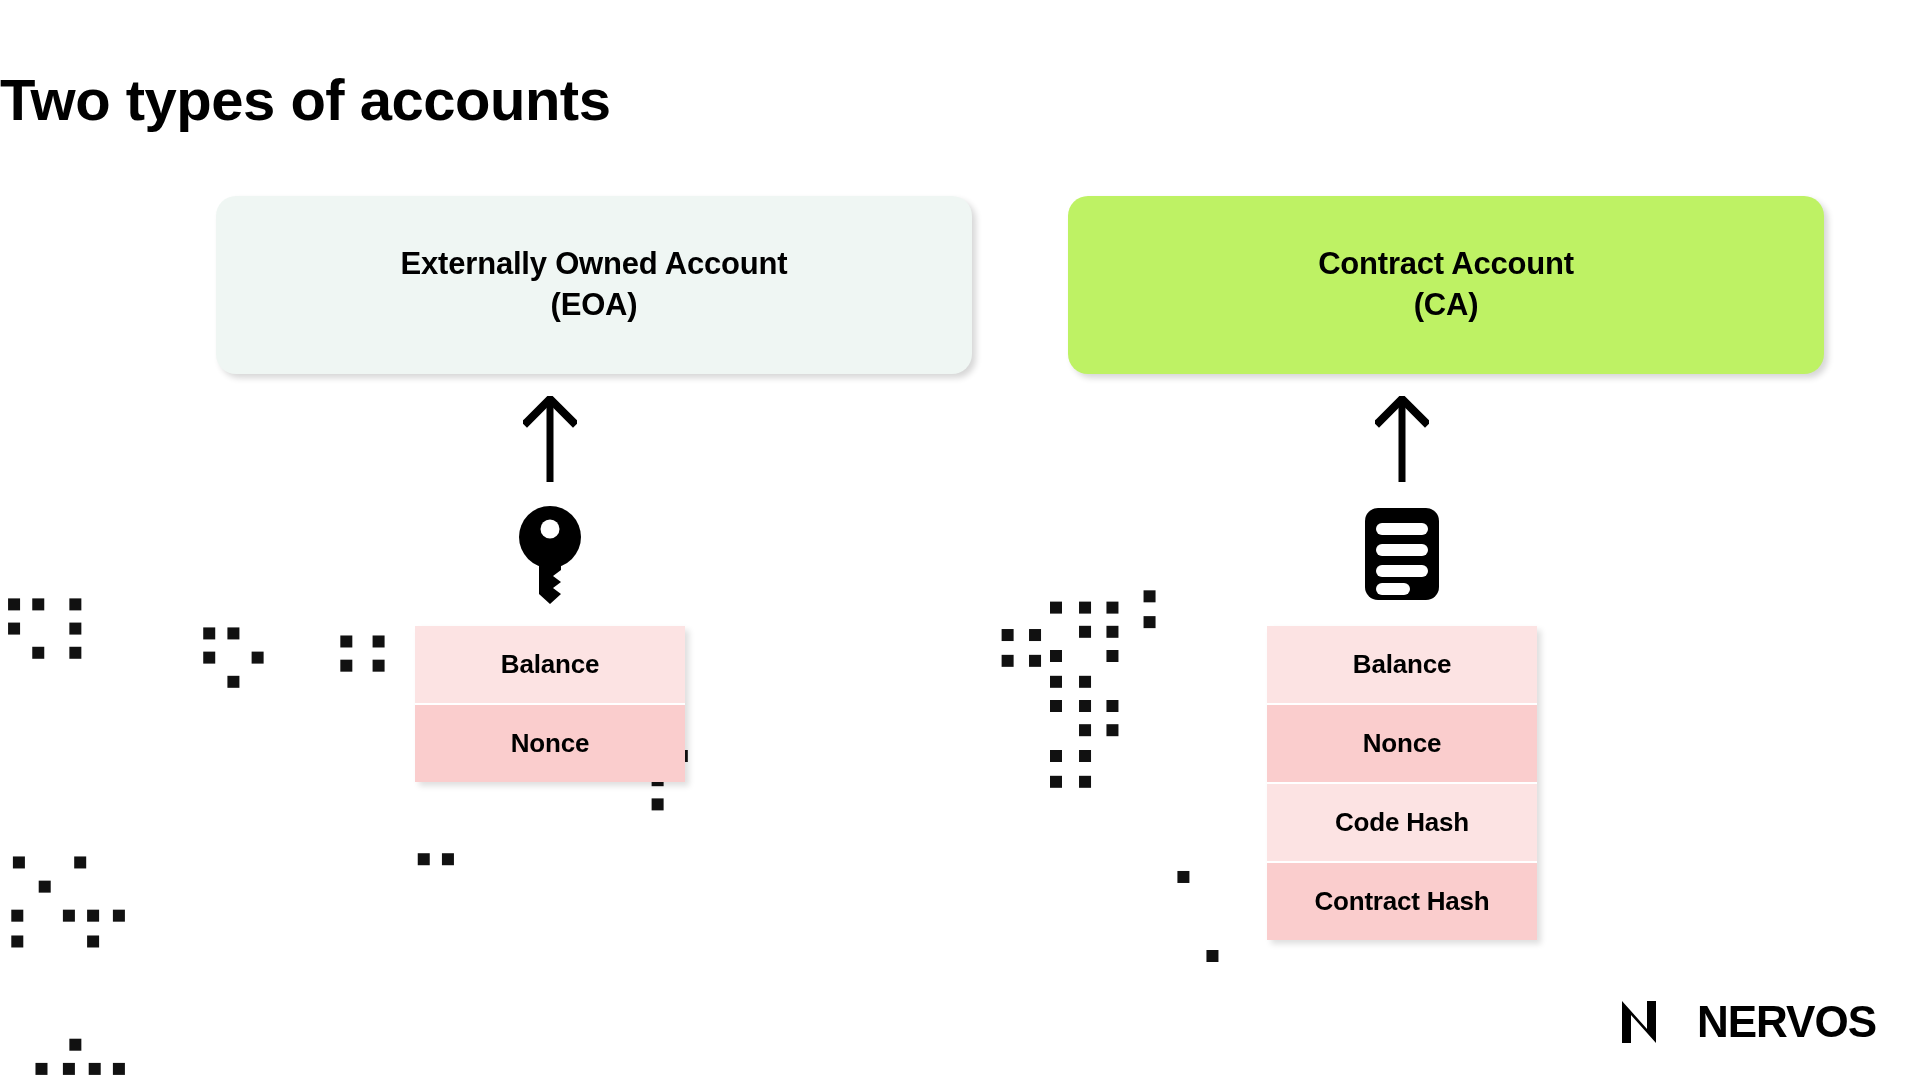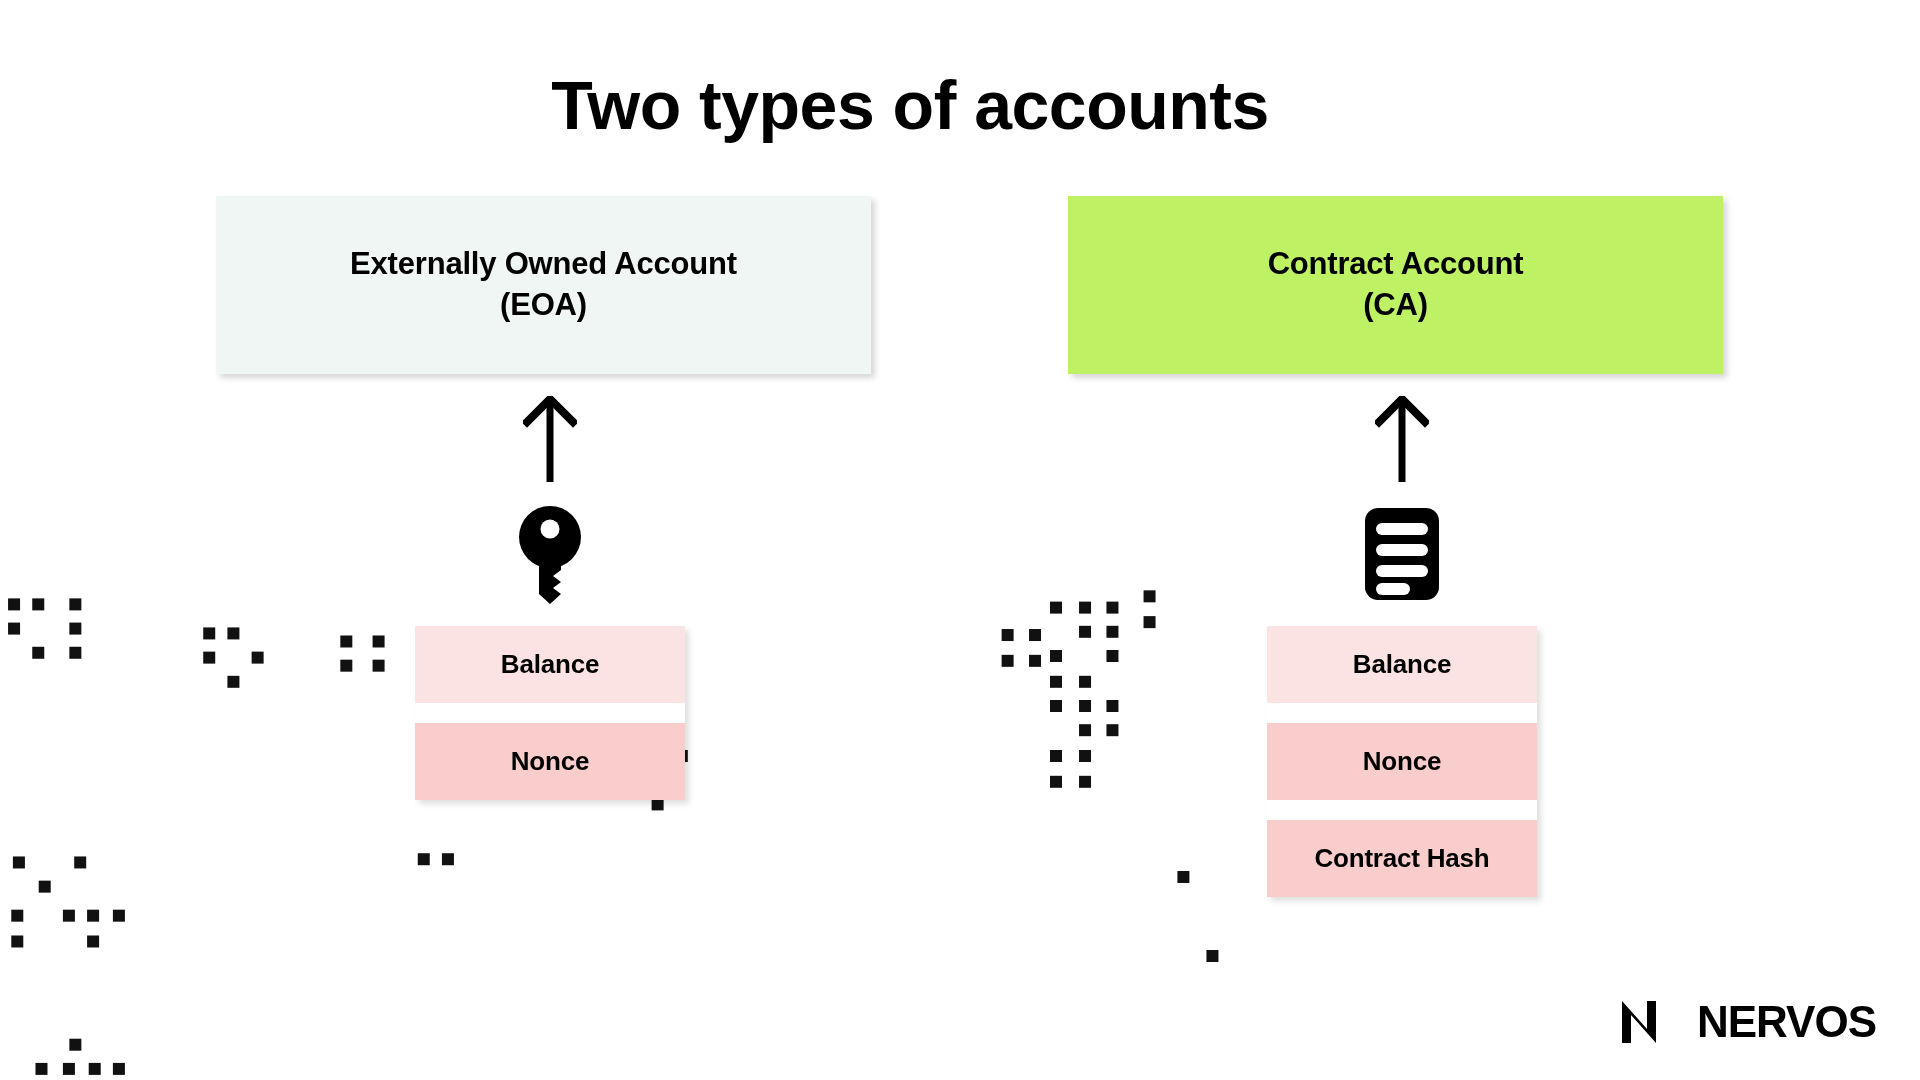--- a/index.html
+++ b/index.html
@@ -26,46 +26,47 @@
     pointer-events: none;
     z-index: 0;
   }
 
   
   .page-title {
     position: absolute;
     top: 66px;
     left: 0;
     width: 1820px;
-    text-align: center;
-    font-size: 68px;
+    text-align: left;
+    font-size: 58px;
     font-weight: bold;
     letter-spacing: -0.5px;
     z-index: 3;
   }
 
   
   .column {
     position: absolute;
     top: 196px;
     width: 668px;
     z-index: 3;
   }
   .column-eoa { left: 216px; }
   .column-ca  { left: 1068px; }
 
   .account-card {
-    width: 655px;
+    width: 756px;
     height: 178px;
     box-sizing: border-box;
     display: flex;
     flex-direction: column;
     align-items: center;
     justify-content: center;
     box-shadow: 4px 4px 6px rgba(0,0,0,0.16);
+    border-radius: 20px;
   }
   .account-card .card-line {
     font-size: 31px;
     font-weight: bold;
     line-height: 1.32;
     letter-spacing: -0.2px;
     text-align: center;
   }
 
   
@@ -95,21 +96,21 @@
     justify-content: center;
     margin-top: 18px;
   }
 
   
   .attr-stack {
     width: 270px;
     margin: 18px auto 0 auto;
     display: flex;
     flex-direction: column;
-    gap: 20px;
+    gap: 2px;
     box-shadow: 4px 4px 6px rgba(0,0,0,0.13);
   }
   .attr-row {
     height: 77px;
     display: flex;
     align-items: center;
     justify-content: center;
     font-size: 26px;
     font-weight: bold;
     letter-spacing: -0.2px;
@@ -309,20 +310,23 @@
     </svg>
   </div>
 
   <div class="attr-stack">
     <div class="attr-row" style="background: rgb(252, 227, 227);">
       <span>Balance</span>
     </div>
     <div class="attr-row" style="background: rgb(250, 205, 205);">
       <span>Nonce</span>
     </div>
+    <div class="attr-row" style="background: rgb(252, 227, 227);">
+      <span>Code Hash</span>
+    </div>
     <div class="attr-row" style="background: rgb(250, 205, 205);">
       <span>Contract Hash</span>
     </div>
   </div>
 </div>
 
 <div class="logo">
   <svg width="34" height="42" viewBox="0 0 34 42" style="margin-right:1px;">
     <path d="M0 0 L0 42 L9 42 L9 14 L34 42 L34 0 L25 0 L25 28 Z" fill="#000"></path>
   </svg>

